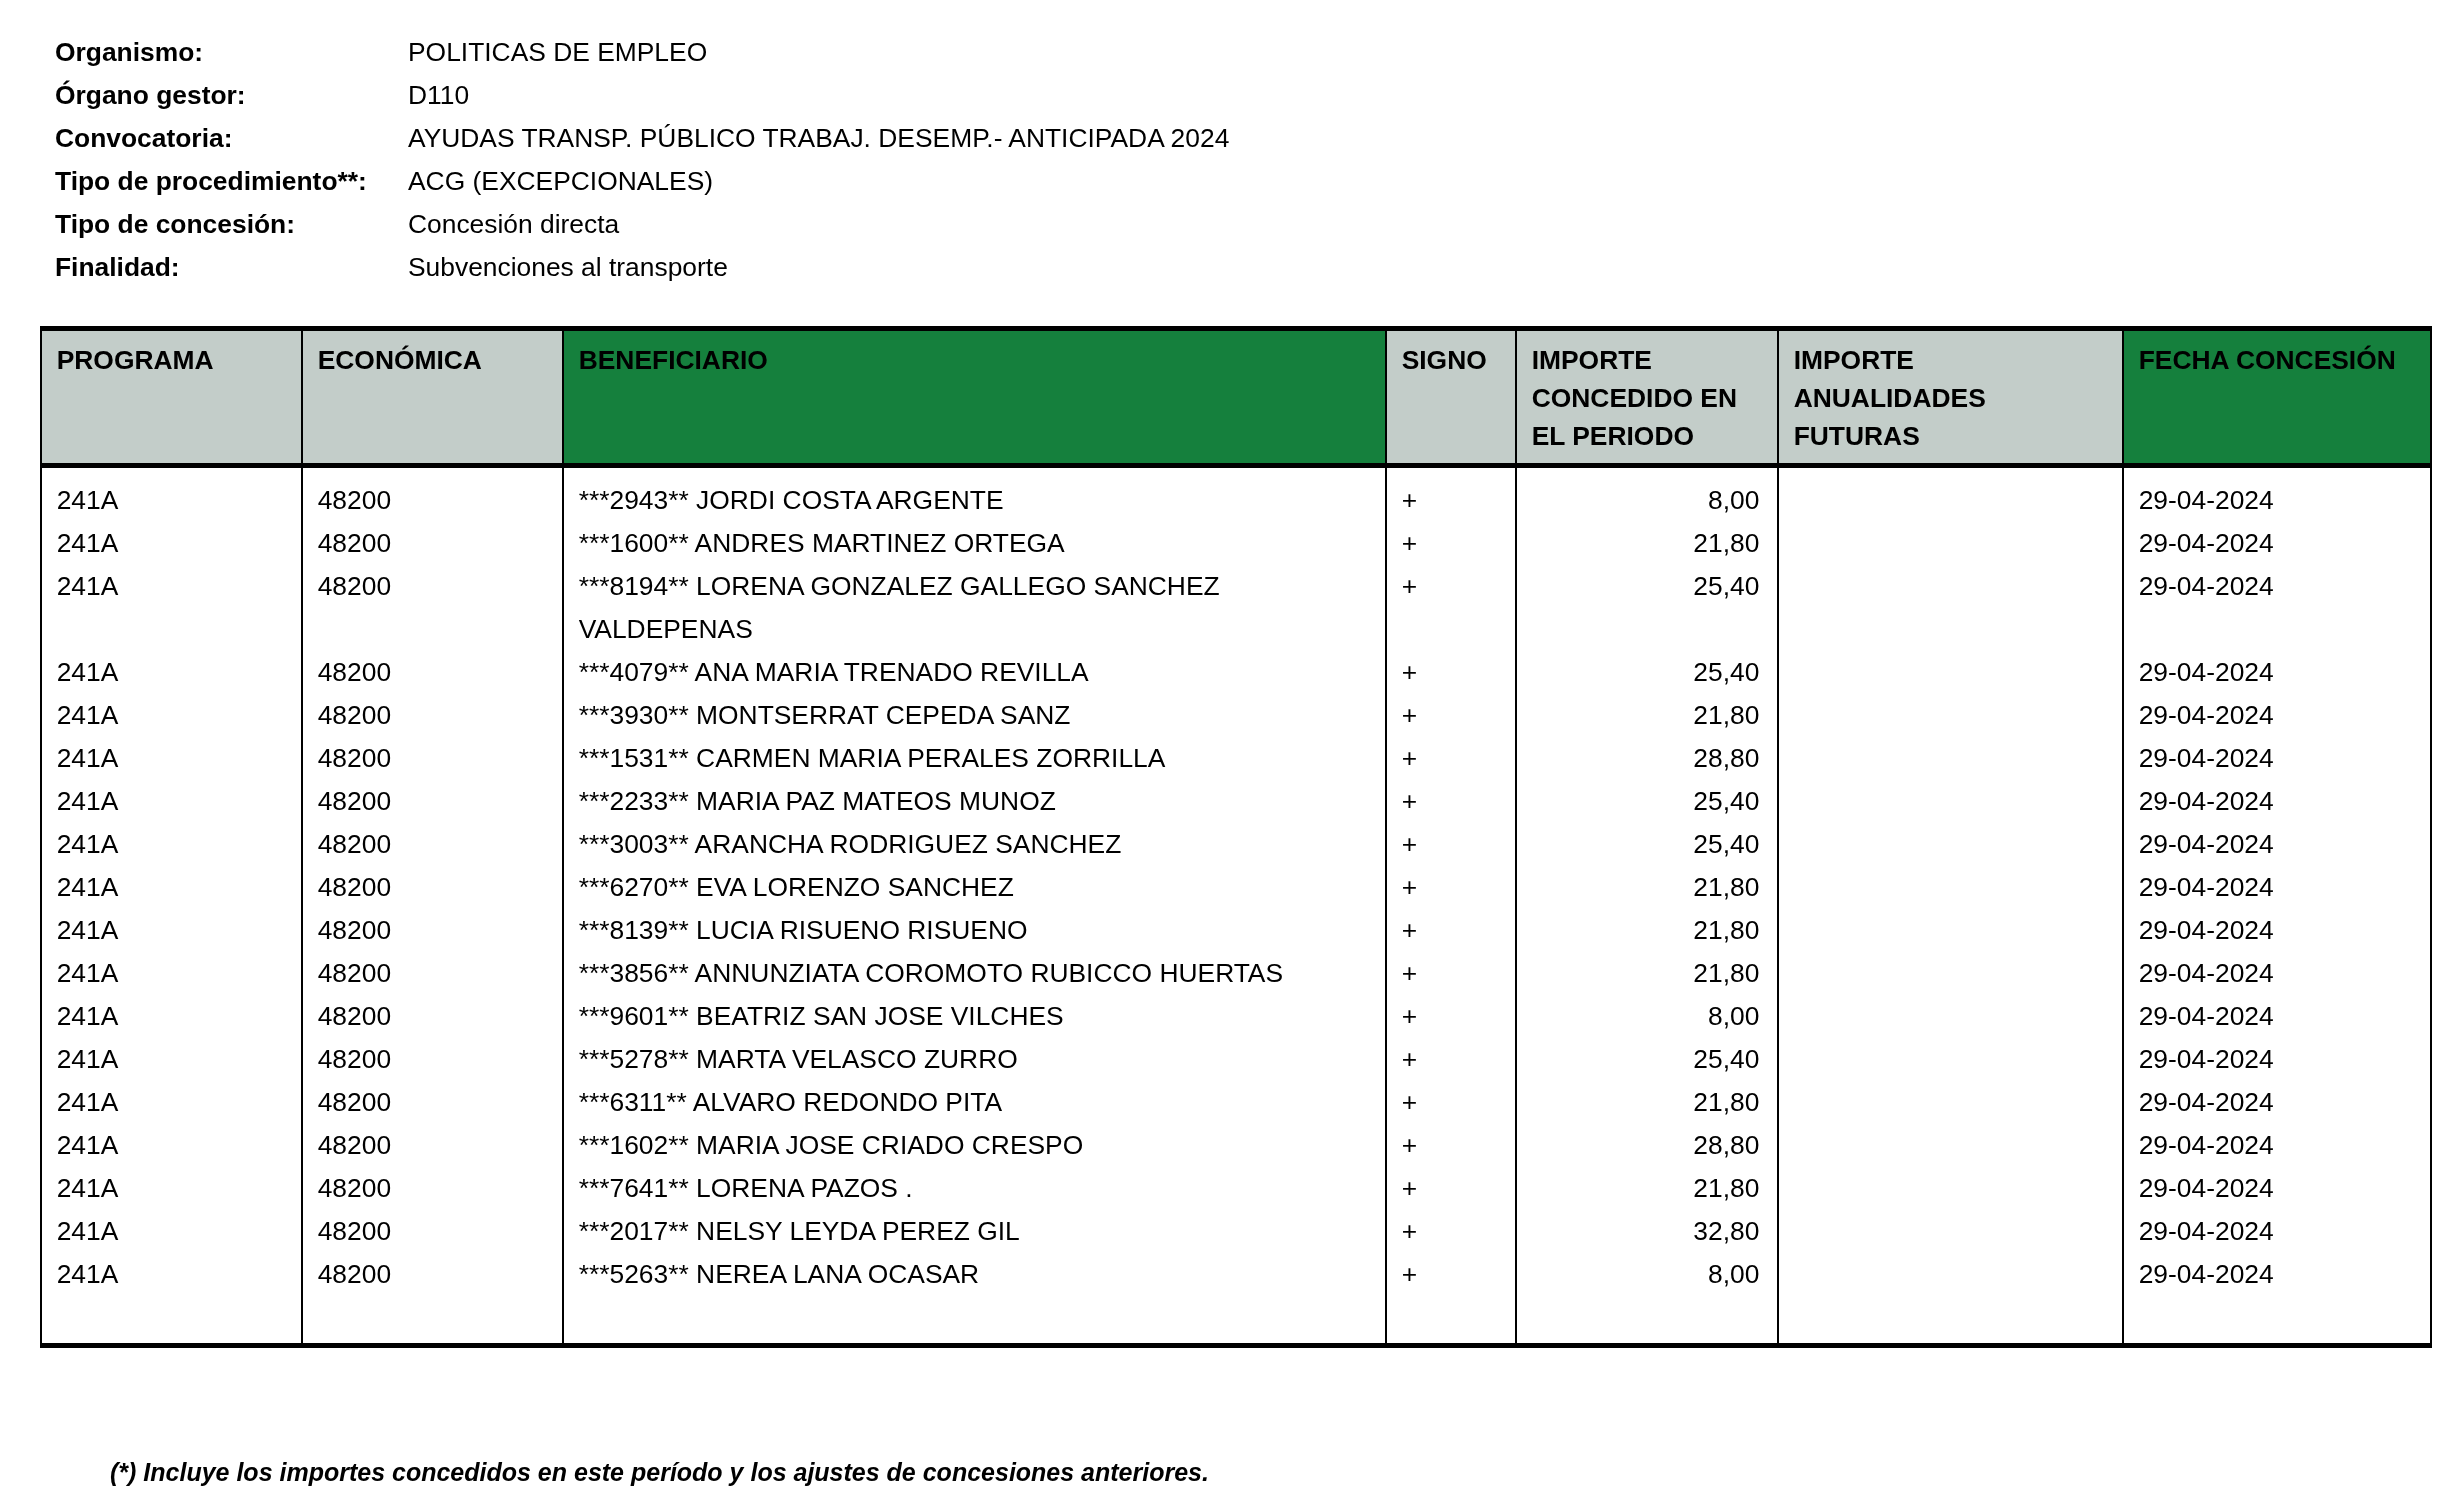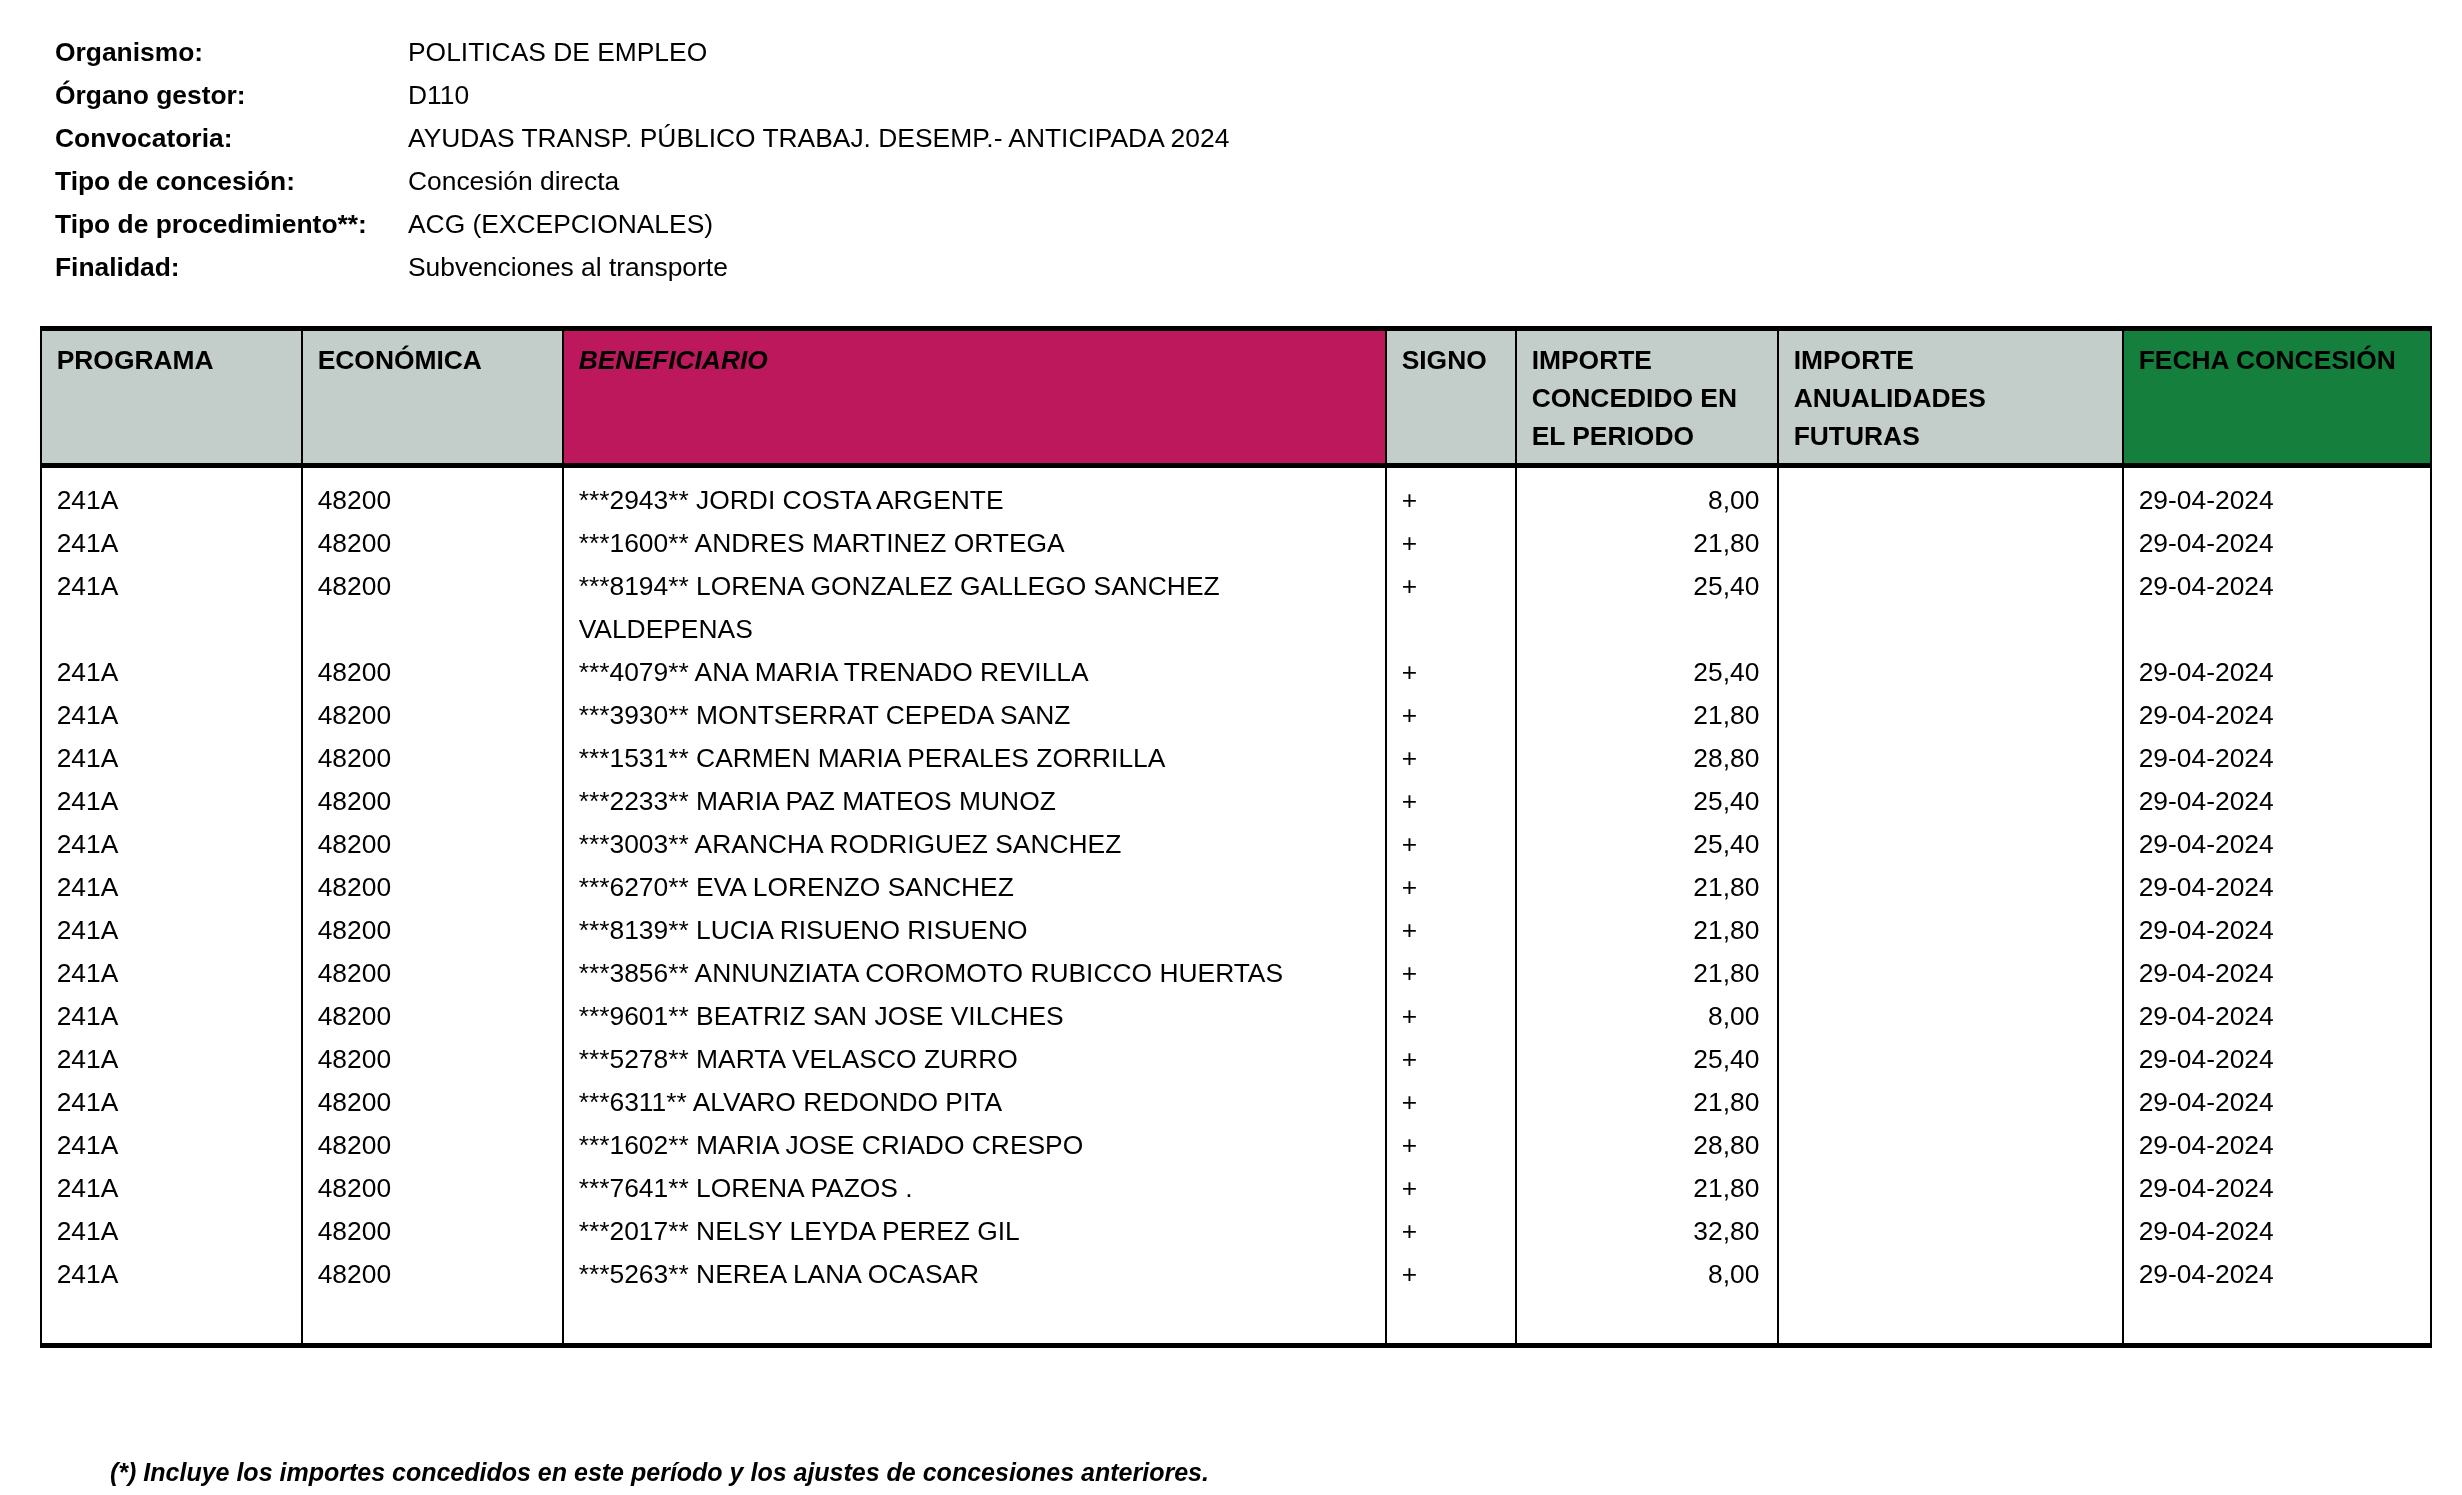--- a/index.html
+++ b/index.html
@@ -82,25 +82,25 @@
 
   <div class="meta-row">
     <span class="meta-label">Órgano gestor:</span><span class="meta-value">D110</span>
   </div>
 
   <div class="meta-row">
     <span class="meta-label">Convocatoria:</span><span class="meta-value">AYUDAS TRANSP. PÚBLICO TRABAJ. DESEMP.- ANTICIPADA 2024</span>
   </div>
 
   <div class="meta-row">
+    <span class="meta-label">Tipo de procedimiento**:</span><span class="meta-value">ACG (EXCEPCIONALES)</span>
+  </div>
+
+  <div class="meta-row">
     <span class="meta-label">Tipo de concesión:</span><span class="meta-value">Concesión directa</span>
-  </div>
-
-  <div class="meta-row">
-    <span class="meta-label">Tipo de procedimiento**:</span><span class="meta-value">ACG (EXCEPCIONALES)</span>
   </div>
 
   <div class="meta-row">
     <span class="meta-label">Finalidad:</span><span class="meta-value">Subvenciones al transporte</span>
   </div>
 </section>
 
 <table class="grants">
   <colgroup>
     <col style="width:261px">
@@ -108,21 +108,21 @@
       <col style="width:823px">
     <col style="width:130px">
       <col style="width:262px">
       <col style="width:345px">
     <col style="width:308px">
   </colgroup>
   <thead>
     <tr>
       <th style="background: rgb(195, 205, 201);">PROGRAMA</th>
       <th style="background: rgb(195, 205, 201);">ECONÓMICA</th>
-      <th style="background: #be185d; font-style: italic;">BENEFICIARIO</th>
+      <th style="background: #15803d;">BENEFICIARIO</th>
       <th style="background: rgb(195, 205, 201);">SIGNO</th>
       <th style="background: rgb(195, 205, 201);">IMPORTE CONCEDIDO EN EL PERIODO</th>
       <th style="background: rgb(195, 205, 201);">IMPORTE ANUALIDADES FUTURAS</th>
       <th style="background: #15803d;">FECHA CONCESIÓN</th>
     </tr>
   </thead>
   <tbody id="grants-body">
       <tr>
         <td class="col-0">241A</td>
         <td class="col-1">48200</td>

